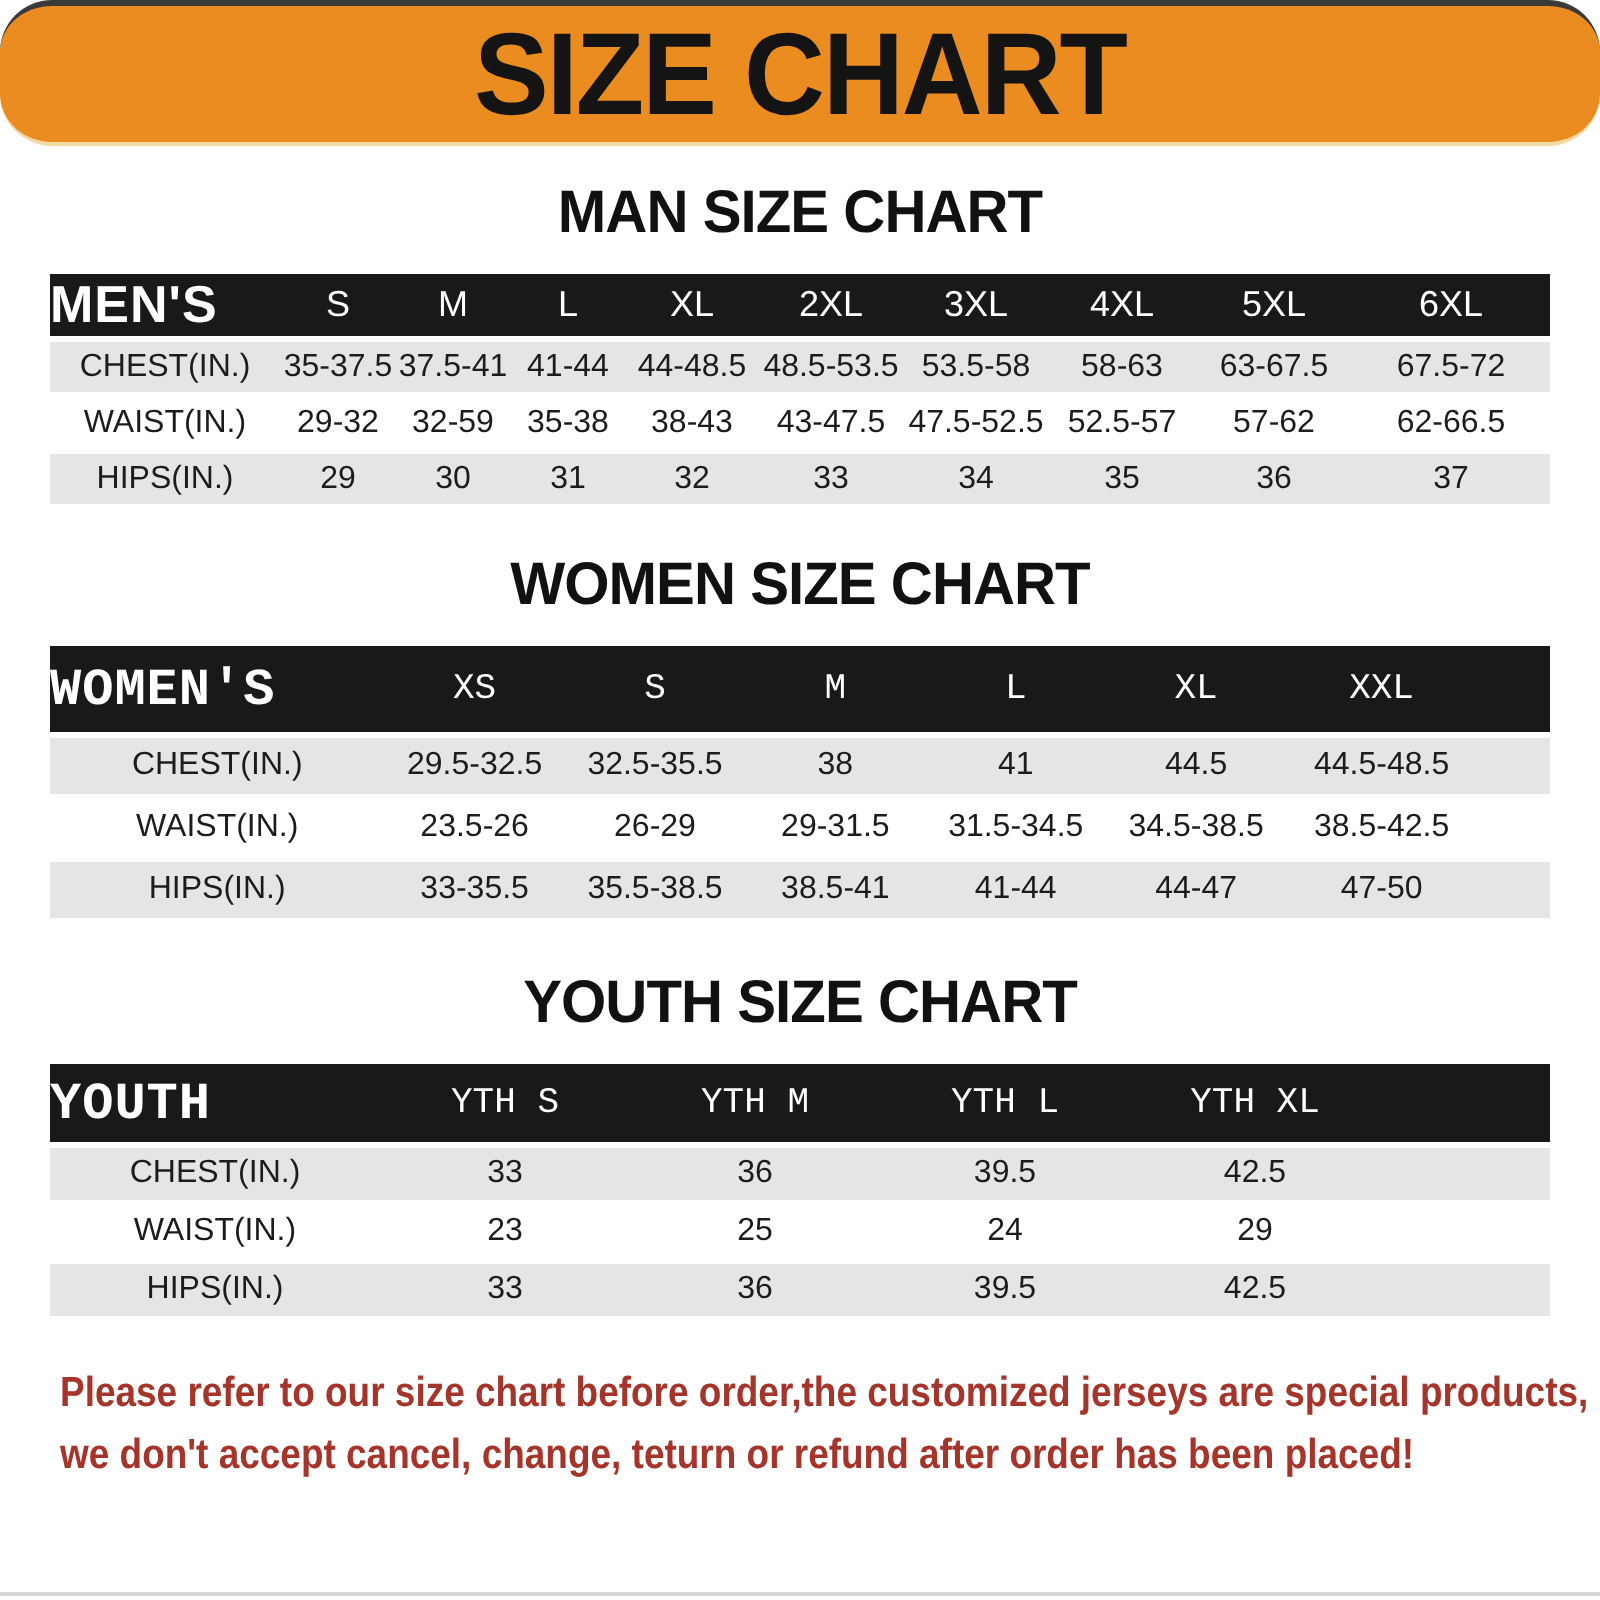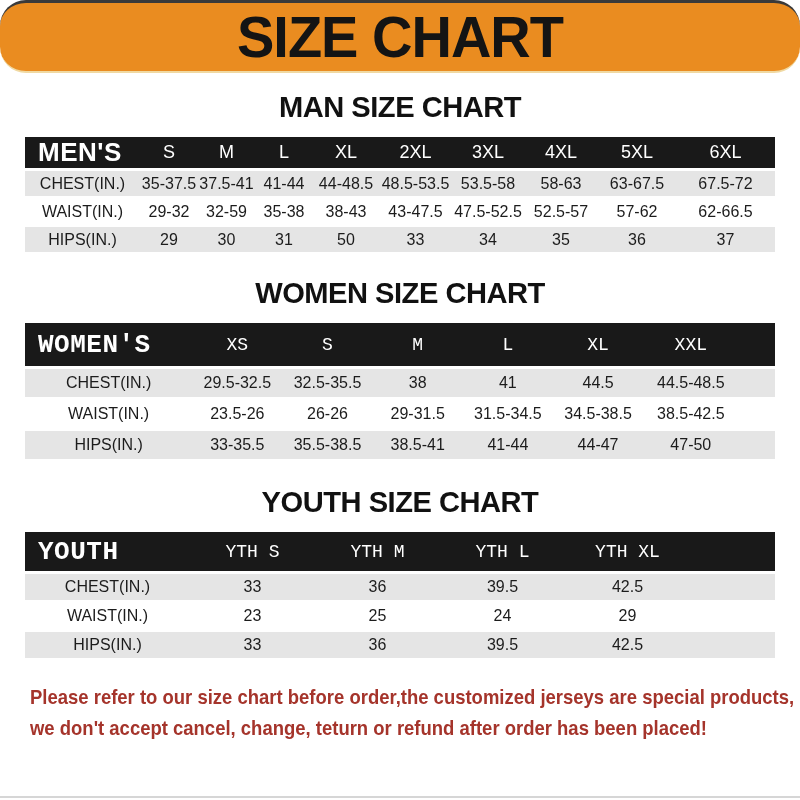--- a/index.html
+++ b/index.html
@@ -58,21 +58,20 @@
     color: #ffffff;
     font-weight: normal;
     font-size: 18px;
     text-align: center;
     vertical-align: middle;
   }
   th.lbl {
     font-weight: bold;
     font-size: 26px;
     text-align: left;
-    padding-left: 13px;
     letter-spacing: 0.5px;
   }
   td {
     font-size: 16px;
     text-align: center;
     vertical-align: middle;
     color: #1c1c1c;
   }
   tbody tr:nth-child(odd)  td { background: #e5e5e5; }
   tbody tr:nth-child(even) td { background: #ffffff; }
@@ -160,21 +159,21 @@
           <td>47.5-52.5</td>
           <td>52.5-57</td>
           <td>57-62</td>
           <td>62-66.5</td>
         </tr>
         <tr>
           <td>HIPS(IN.)</td>
           <td>29</td>
           <td>30</td>
           <td>31</td>
-          <td>50</td>
+          <td>32</td>
           <td>33</td>
           <td>34</td>
           <td>35</td>
           <td>36</td>
           <td>37</td>
         </tr>
       </tbody>
     </table>
   </div>
 
@@ -210,21 +209,21 @@
           <td>32.5-35.5</td>
           <td>38</td>
           <td>41</td>
           <td>44.5</td>
           <td>44.5-48.5</td>
           <td></td>
         </tr>
         <tr>
           <td>WAIST(IN.)</td>
           <td>23.5-26</td>
-          <td>26-26</td>
+          <td>26-29</td>
           <td>29-31.5</td>
           <td>31.5-34.5</td>
           <td>34.5-38.5</td>
           <td>38.5-42.5</td>
           <td></td>
         </tr>
         <tr>
           <td>HIPS(IN.)</td>
           <td>33-35.5</td>
           <td>35.5-38.5</td>

